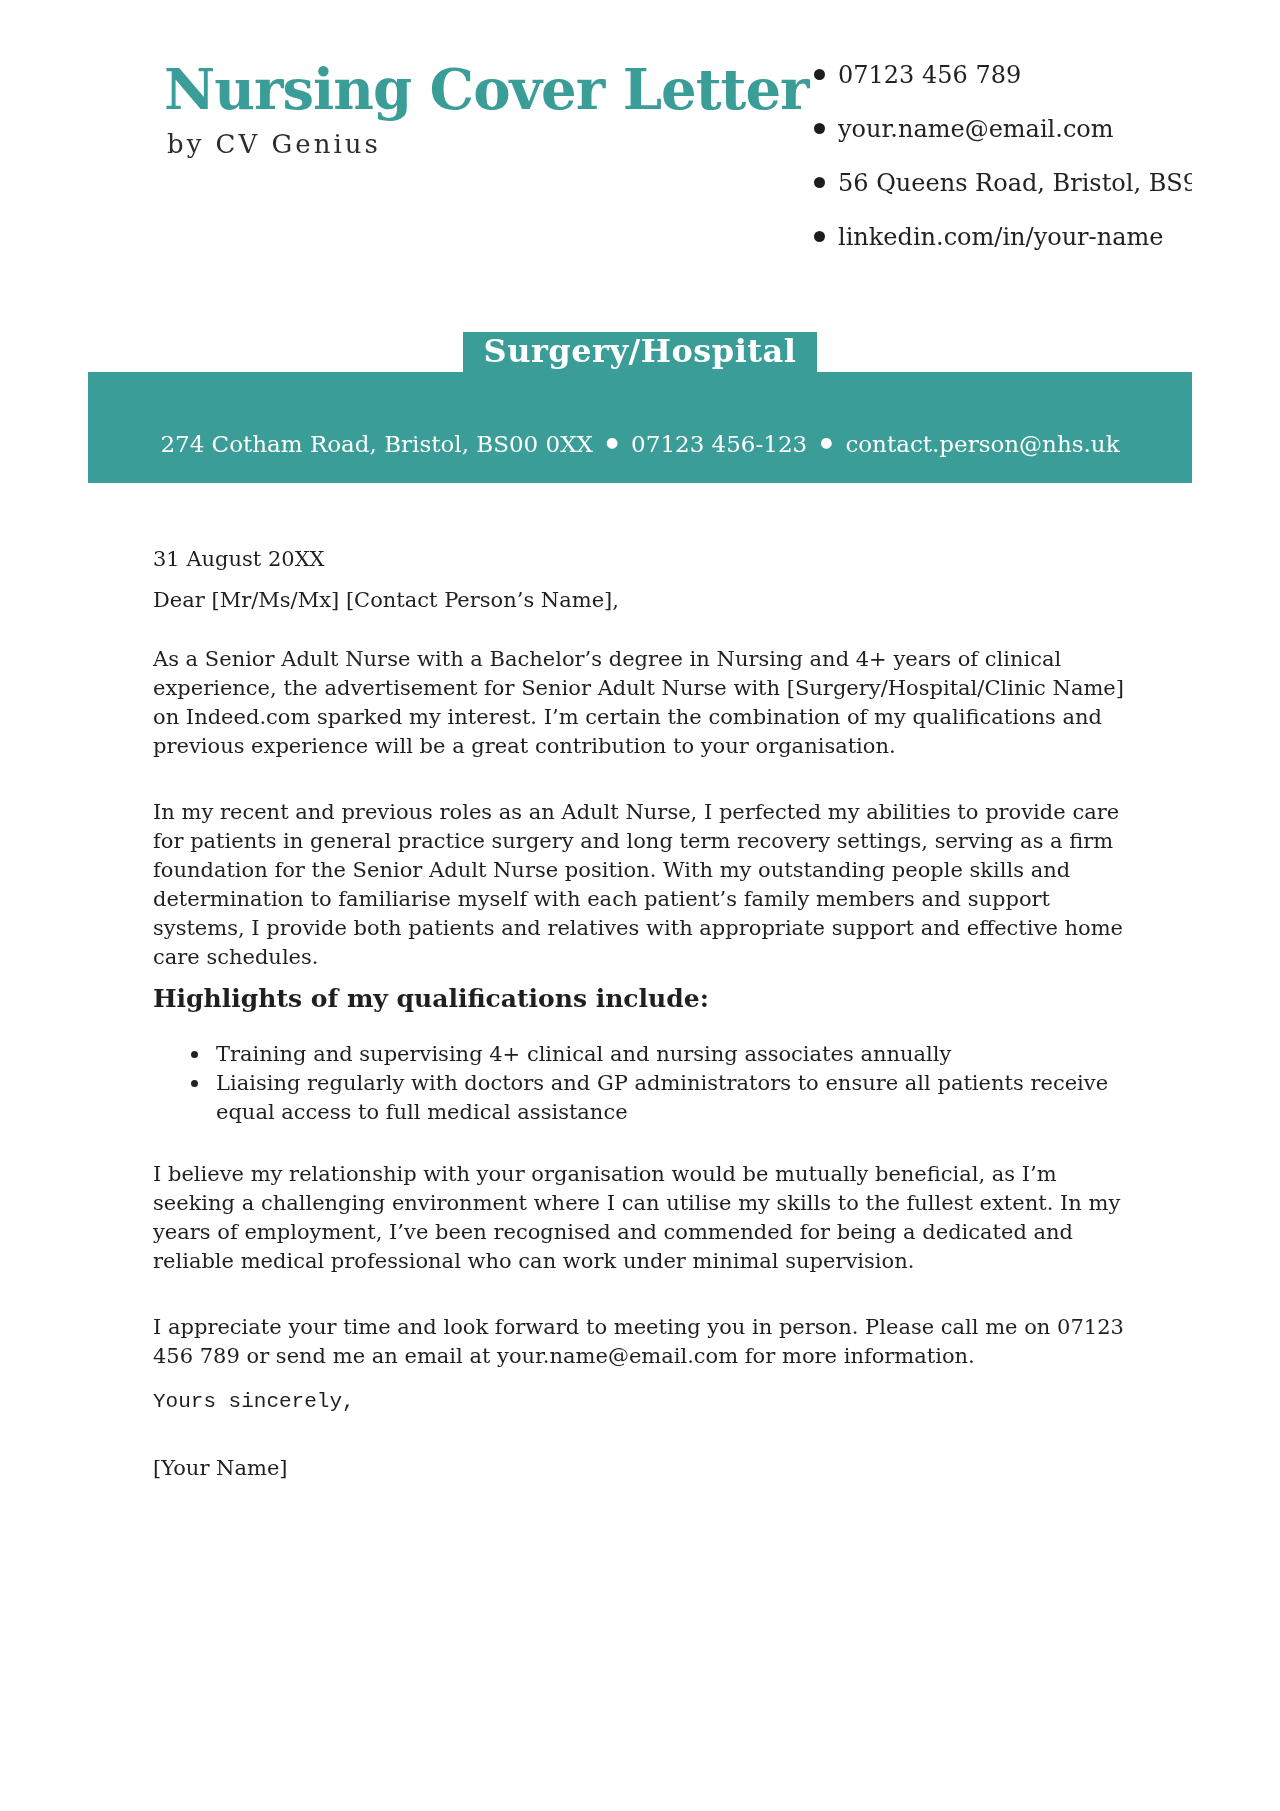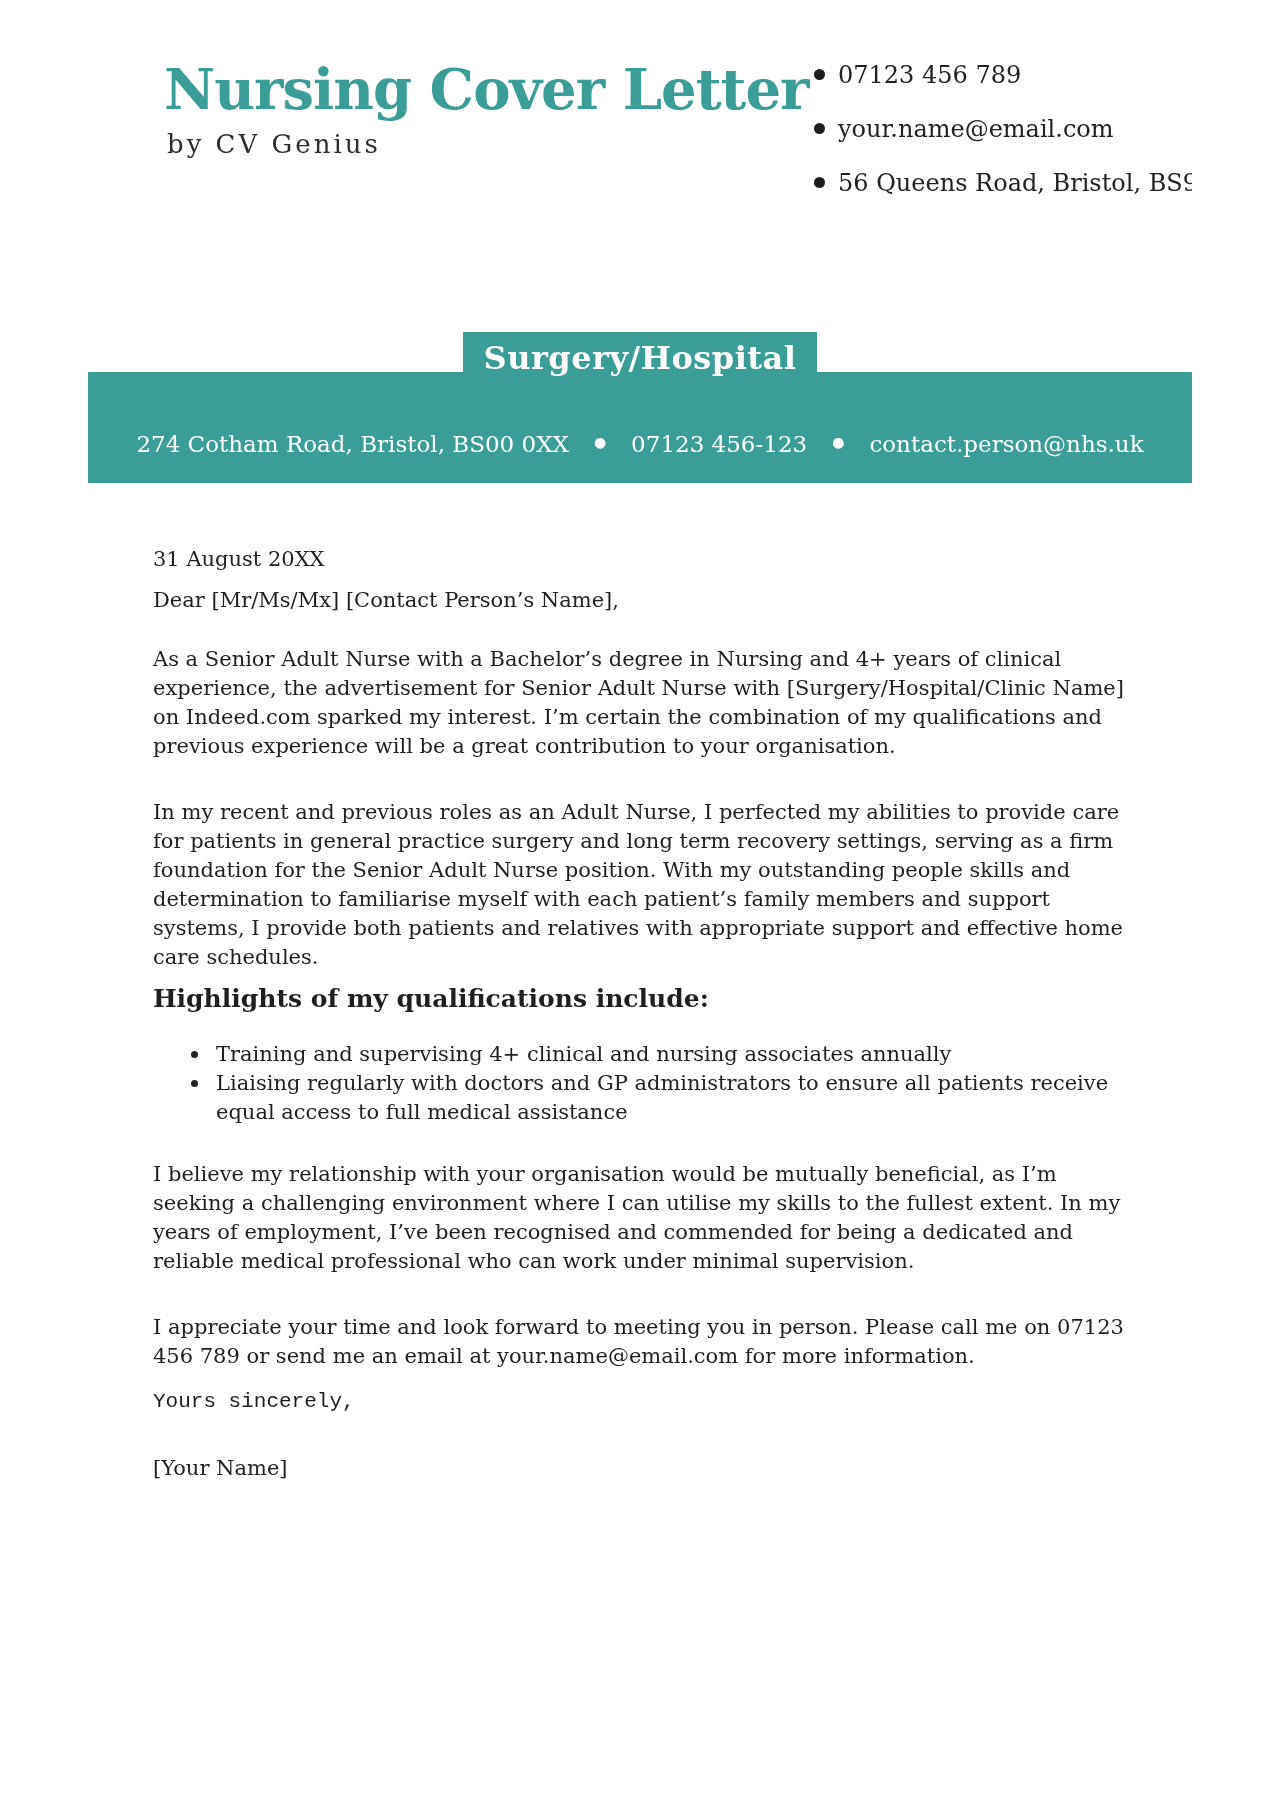--- a/index.html
+++ b/index.html
@@ -16,28 +16,28 @@
     font-family:"DejaVu Serif", serif; font-weight:700; font-size:56px;
     line-height:1.12; letter-spacing:-1px; color:var(--accent, #3b9d98);
   }
   .page-subtitle { margin-top:8px; margin-left:3px; font-size:26px; letter-spacing:3px; color:#2d2d2d; }
   .contact-list { position:absolute; left:726px; top:62px; list-style:none; }
   .contact-list li { display:flex; align-items:center; height:25px; margin-bottom:29px; font-size:24px; color:#222222; white-space:nowrap; }
   .contact-list .dot { width:11px; height:11px; border-radius:50%; background:#1d1d1d; margin-right:13px; flex:none; }
   
   .tab {
     position:relative; z-index:2; width:354px; height:56px; margin:0 auto -16px;
-    background:var(--accent, #3b9d98); display:flex; align-items:center; justify-content:center;
+    background:var(--accent, #3b9d98); display:flex; align-items:flex-start; justify-content:center;
     padding-bottom:4px;
   }
   .tab-label { color:#ffffff; font-size:32px; font-weight:700; letter-spacing:0.5px; }
   .band {
     height:111px; background:var(--accent, #3b9d98); color:#ffffff;
     display:flex; align-items:center; justify-content:center; padding-top:32px;
-    font-size:23px; white-space:nowrap;gap:12px;
+    font-size:23px; white-space:nowrap;
   }
   .band .sep { font-size:14px; margin:0 13px; position:relative; top:-2px; }
   
   .letter { padding:0 65px; font-size:21px; line-height:29px; }
   .date { margin-top:62px; }
   .salutation { margin-top:12px; }
   .p1 { margin-top:30px; }
   .p2 { margin-top:37px; }
   .highlights-heading { margin-top:12px; font-size:25px; font-weight:700; }
   .highlights { margin-top:27px; list-style:none; }
@@ -67,20 +67,24 @@
         <span>07123 456 789</span>
       </li>
       <li>
         <span class="dot"></span>
         <span>your.name@email.com</span>
       </li>
       <li>
         <span class="dot"></span>
         <span>56 Queens Road, Bristol, BS99 9ZZ</span>
       </li>
+      <li>
+        <span class="dot"></span>
+        <span>linkedin.com/in/your-name</span>
+      </li>
     </ul>
   </div>
 
   <div class="banner">
     <div class="tab">
       <span class="tab-label">Surgery/Hospital</span>
     </div>
     <div class="band">
       <span>274 Cotham Road, Bristol, BS00 0XX</span>
       <span class="sep">●</span>

